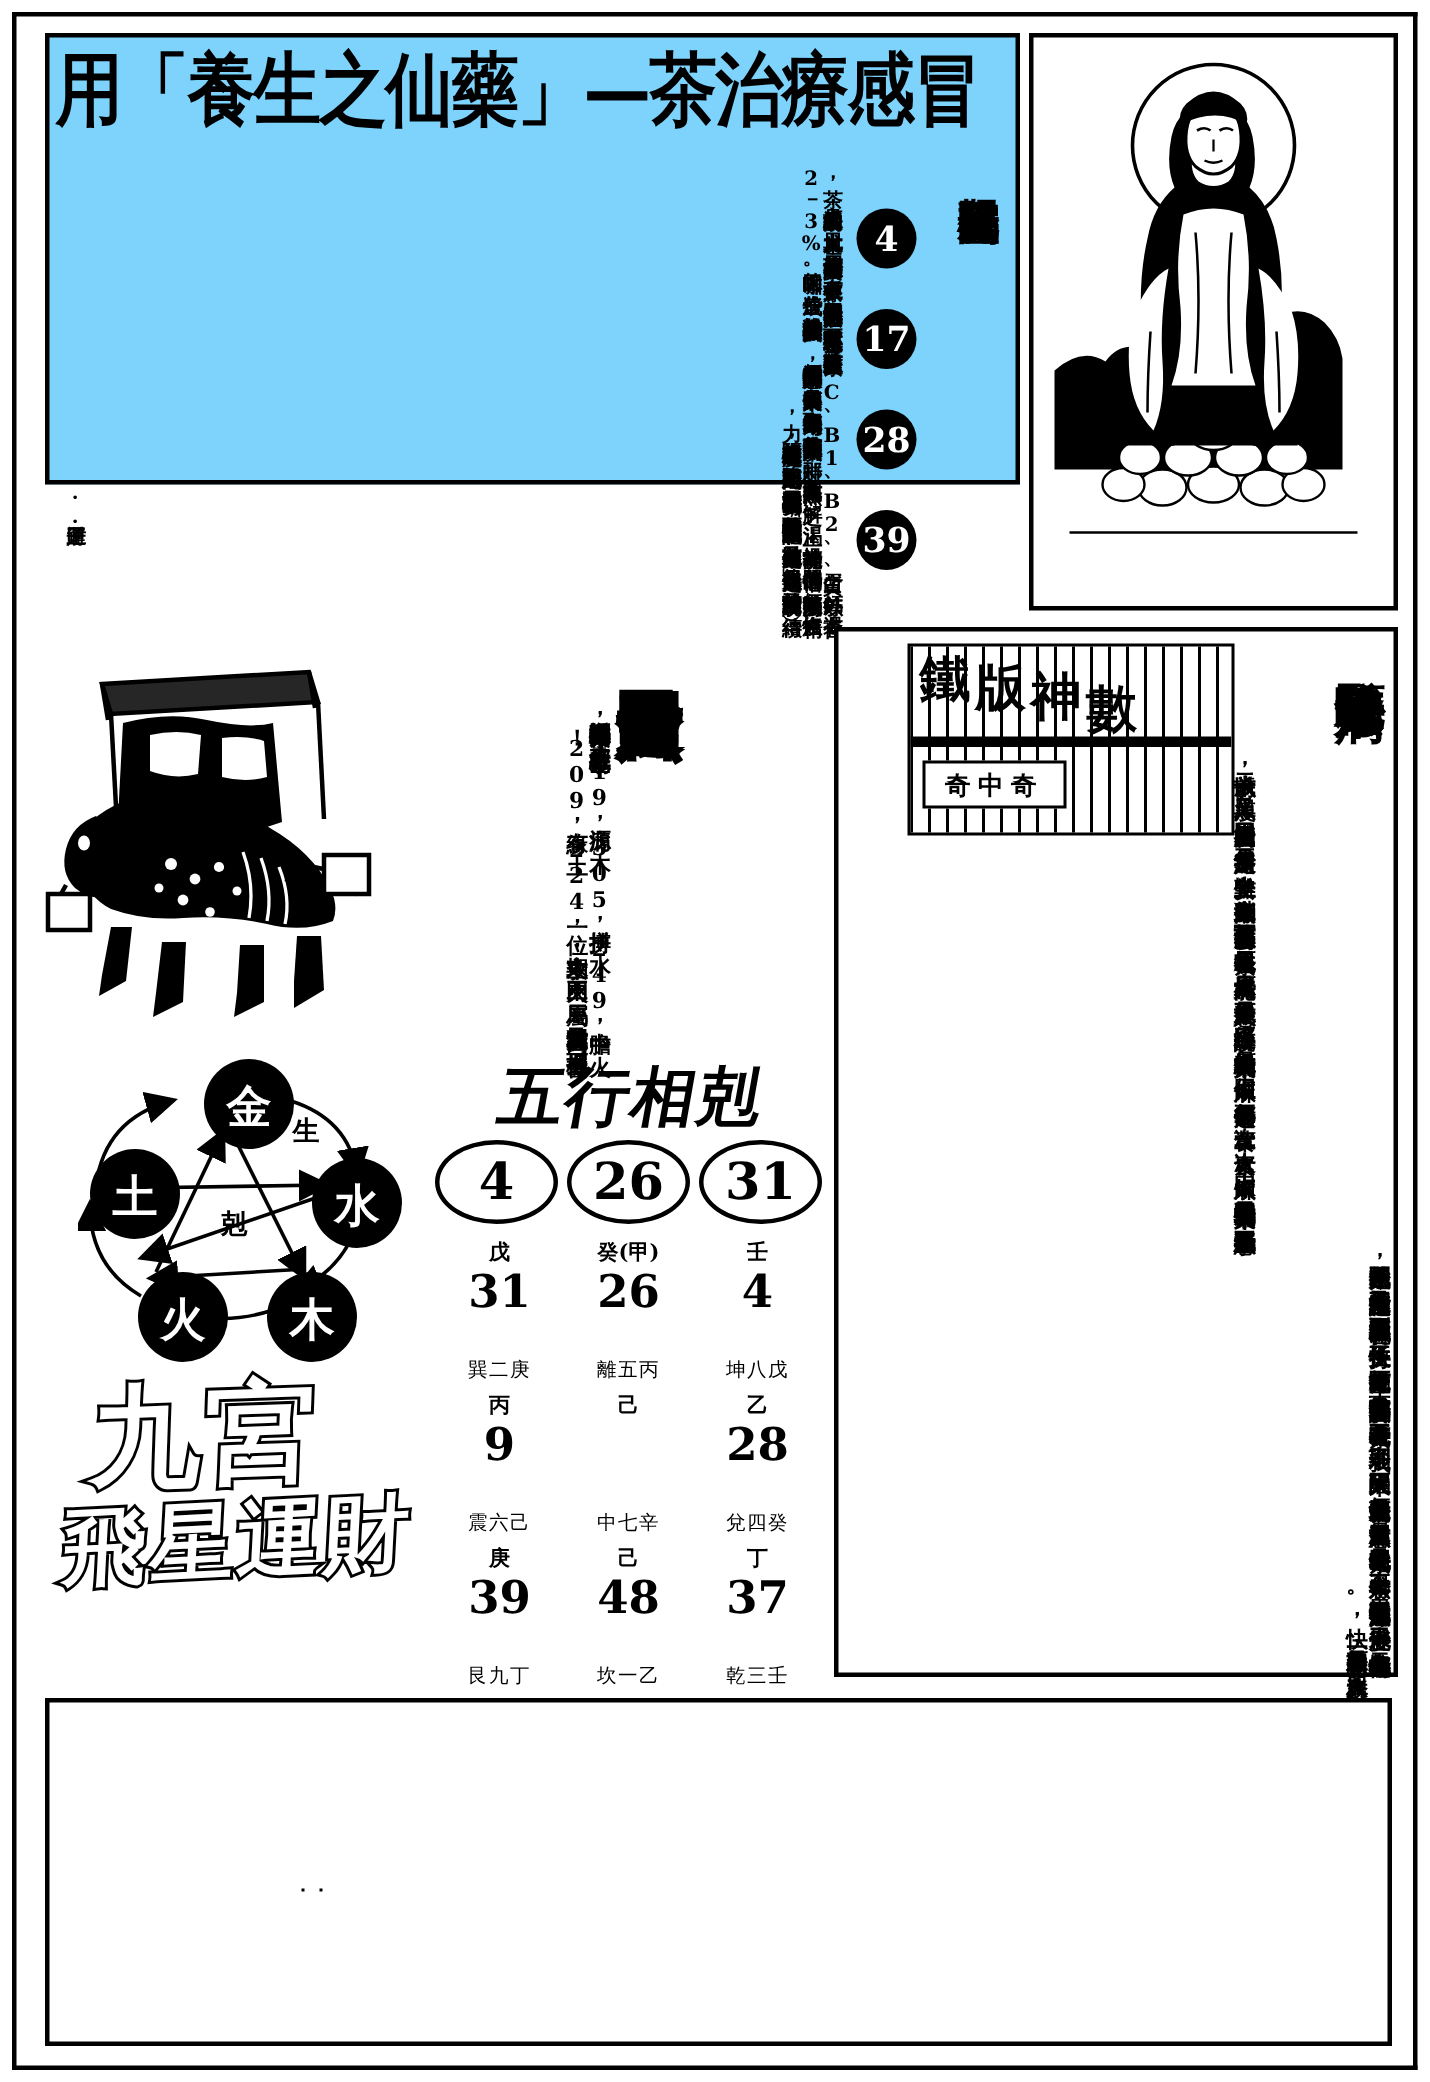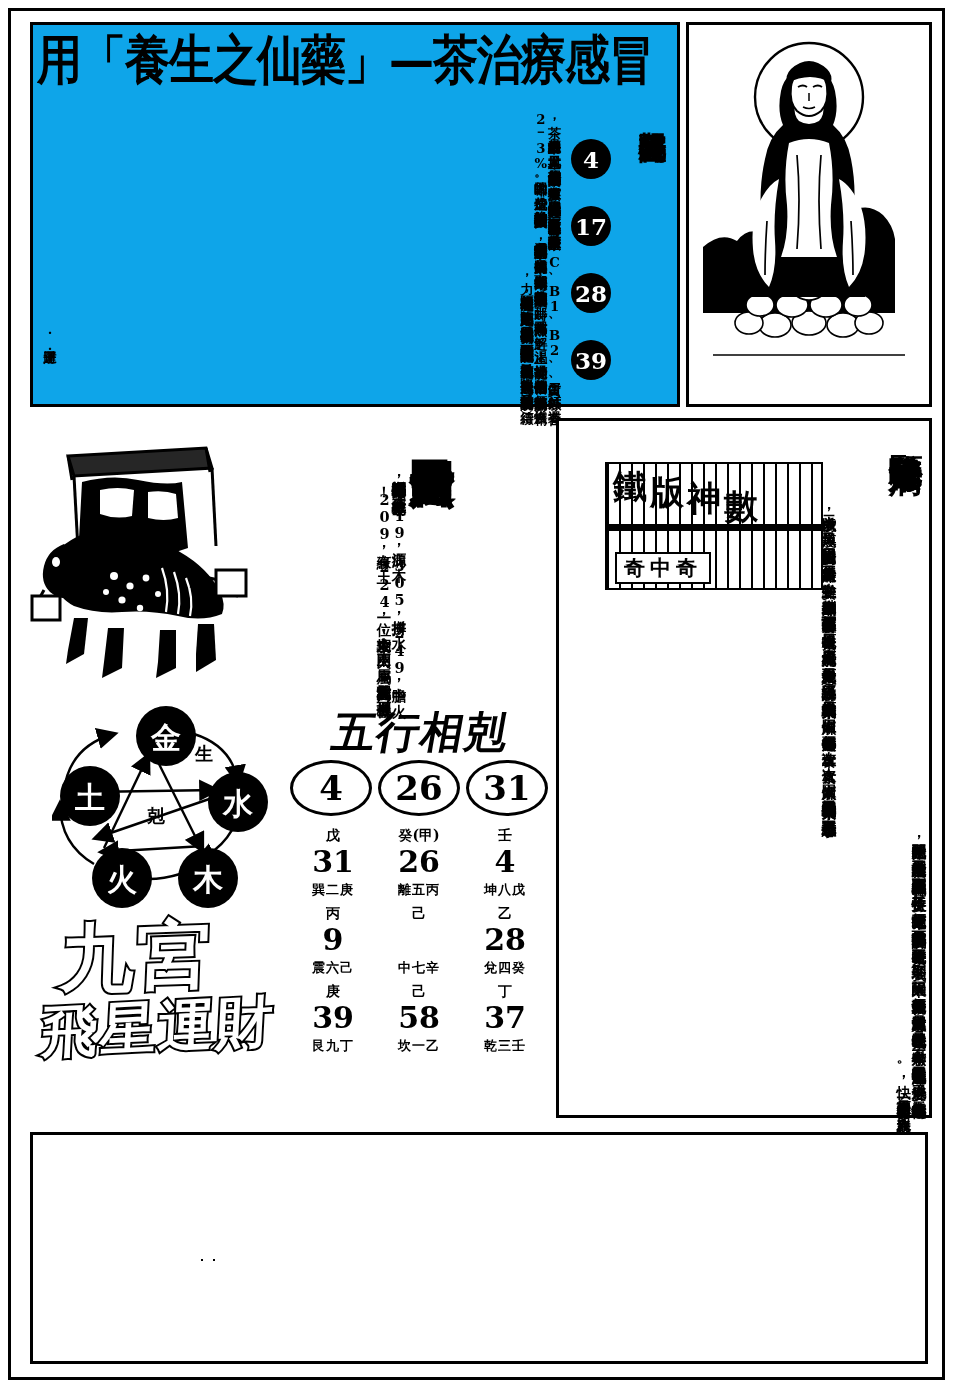--- a/index.html
+++ b/index.html
@@ -15,22 +15,22 @@
     writing-mode:vertical-rl;
     text-orientation:upright;
     line-height:1.04;
     letter-spacing:0.02em;
     font-family:"DejaVu Serif","Liberation Serif",serif;
     font-weight:700;
   }
 
   
   #top-panel{
-    position:absolute;left:30px;top:22px;width:650px;height:385px;
-    border:3px solid #000;box-sizing:border-box;background:#0ea5e9;
+    position:absolute;left:30px;top:22px;width:650px;height:301px;
+    border:3px solid #000;box-sizing:border-box;background:#7dd3fc;
   }
   #headline{
     position:absolute;left:4px;top:2px;width:640px;height:58px;
     font-family:"DejaVu Serif","Liberation Serif",serif;
     font-weight:900;font-size:45px;line-height:56px;
     white-space:nowrap;letter-spacing:-1px;
     transform:scaleY(1.18);transform-origin:left top;
     overflow:hidden;
   }
   #top-body{
@@ -124,52 +124,51 @@
     display:flex;align-items:center;justify-content:center;
     box-sizing:border-box;
   }
   #grid9{position:absolute;left:0;top:118px;width:258px;}
   .grow{display:flex;}
   .gcell{width:86px;text-align:center;padding-bottom:4px;}
   .gstem{font-size:14px;font-weight:700;height:18px;line-height:18px;
          font-family:"DejaVu Serif","Liberation Serif",serif;}
   .gnum{font-size:30px;font-weight:700;height:36px;line-height:36px;
         font-family:"DejaVu Serif","Liberation Serif",serif;}
-  .gtri{font-size:13px;font-weight:700;height:20px;line-height:20px;
-        font-family:"DejaVu Serif","Liberation Serif",serif;letter-spacing:1px;}
+  .gtri{font-size:13px;font-weight:400;height:20px;line-height:20px;
+        font-family:"DejaVu Serif","Liberation Serif",serif;letter-spacing:1px;margin-top:24px;}
 
   
   #right-panel{
     position:absolute;left:556px;top:418px;width:376px;height:700px;
     border:3px solid #000;box-sizing:border-box;background:#fff;
   }
   #tiebanshenshu{
     position:absolute;left:46px;top:8px;width:218px;height:128px;
     border:2.5px solid #000;box-sizing:border-box;overflow:hidden;
     background:
       repeating-linear-gradient(90deg,#000 0 2px,#fff 2px 12px);
-    margin-top: 33px;
   }
   #tbss-mid{position:absolute;left:0;top:60px;width:100%;height:7px;background:#000;}
   #tbss-text{
     position:absolute;left:6px;top:4px;width:206px;height:72px;
     font-family:"DejaVu Serif","Liberation Serif",serif;
     font-weight:900;font-size:34px;line-height:40px;
     letter-spacing:3px;white-space:nowrap;
   }
   #tbss-text span{display:inline-block;}
   #tbss-text .c1{transform:translateY(-2px);}
   #tbss-text .c2{transform:translateY(4px);}
   #tbss-text .c3{transform:translateY(10px);}
   #tbss-text .c4{transform:translateY(18px);}
   #tbss-box{
-    position:absolute;left:8px;top:88px;width:96px;height:32px;
+    position:absolute;left:8px;top:76px;width:96px;height:32px;
     border:2.5px solid #000;background:#fff;box-sizing:border-box;
     font-family:"DejaVu Serif","Liberation Serif",serif;
-    font-weight:800;font-size:21px;letter-spacing:5px;
+    font-weight:800;font-size:17px;letter-spacing:5px;
     display:flex;align-items:center;justify-content:center;
   }
   #veg-title{
     position:absolute;right:6px;top:6px;height:378px;
     font-size:34px;font-weight:900;letter-spacing:1px;
     font-family:"DejaVu Serif","Liberation Serif",serif;
   }
   #right-body-a{
     position:absolute;left:4px;top:52px;width:274px;height:340px;direction:rtl;
   }
@@ -436,21 +435,21 @@
           </div>
         </div>
         <div class="grow">
           <div class="gcell">
             <div class="gstem">庚</div>
             <div class="gnum">39</div>
             <div class="gtri">艮九丁</div>
           </div>
           <div class="gcell">
             <div class="gstem">己</div>
-            <div class="gnum">58</div>
+            <div class="gnum">48</div>
             <div class="gtri">坎一乙</div>
           </div>
           <div class="gcell">
             <div class="gstem">丁</div>
             <div class="gnum">37</div>
             <div class="gtri">乾三壬</div>
           </div>
         </div>
       </div>
     </div>

